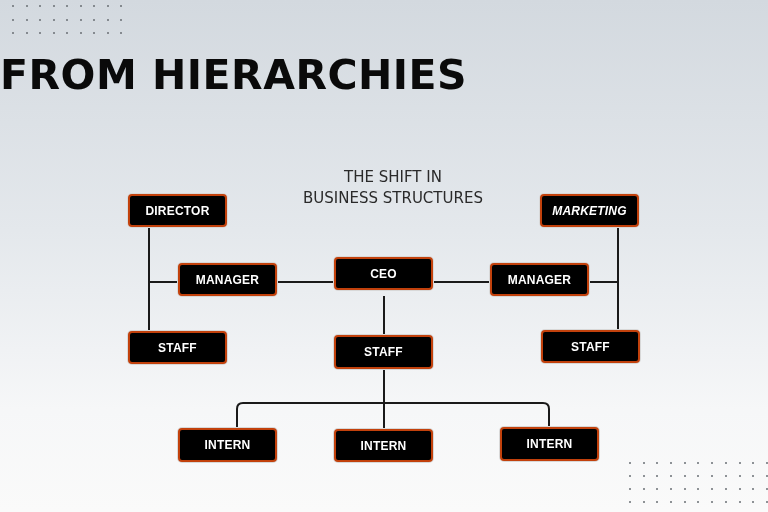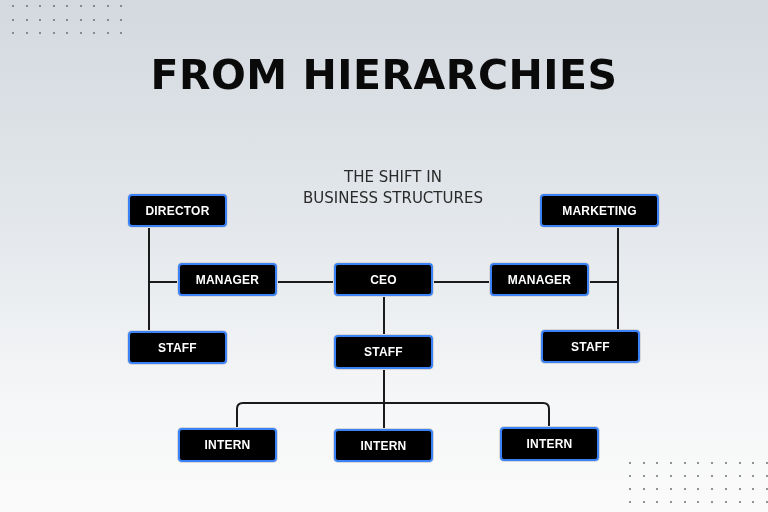--- a/index.html
+++ b/index.html
@@ -6,32 +6,32 @@
   body {
     width:768px; height:512px; overflow:hidden; position:relative;
     background: linear-gradient(180deg, #d3d9df 0%, #e4e8ec 45%, #f6f7f8 80%, #fafafa 100%);
     font-family: "Liberation Sans", sans-serif;
   }
   .dots { position:absolute; display:grid; }
   .dots span { width:2px; height:2px; border-radius:50%; background:#6a6f75; }
   .dots-tl { left:12px; top:5px; grid-template-columns: repeat(9, 13.5px); grid-auto-rows: 13.5px; }
   .dots-br { left:629px; top:462px; grid-template-columns: repeat(11, 13.7px); grid-auto-rows: 13px; }
   .title {
-    position:absolute; left:0; width:768px; text-align:center;
+    position:absolute; left:0; width:768px; 
     font-family:"DejaVu Sans", sans-serif; font-weight:bold; color:#0a0a0a;
     font-size:41px; line-height:53px; letter-spacing:0.5px; top:49px;
   }
   .subtitle {
     position:absolute; left:0; width:786px; text-align:center; top:167px;
     font-family:"DejaVu Sans", sans-serif; font-size:15px; line-height:21px; color:#2a2a2a;
   }
   svg.lines { position:absolute; left:0; top:0; }
   .node {
     position:absolute; background:#000; color:#fff;
-    border:2px solid #3b82f6; border-radius:4px; box-sizing:border-box;
+    border:2px solid #c2410c; border-radius:4px; box-sizing:border-box;
     box-shadow: 0 0 0 1px #d8d8d8;
     display:flex; align-items:center; justify-content:center;
     font-family:"Liberation Sans", sans-serif; font-weight:bold; font-size:12px; letter-spacing:0.2px;
   }
 </style>
 </head>
 <body>
 
 <div class="dots dots-tl">
     <span></span>
@@ -132,22 +132,22 @@
     <line x1="384" y1="296" x2="384" y2="337"></line>
     <line x1="384" y1="369" x2="384" y2="430"></line>
     <path d="M237 430 V409 Q237 403 243 403 H543 Q549 403 549 409 V428"></path>
   </g>
 </svg>
 
 <div class="node" style="left:128px;top:194px;width:99px;height:33px;">DIRECTOR</div>
 <div class="node" style="left:178px;top:263px;width:99px;height:33px;">MANAGER</div>
 <div class="node" style="left:128px;top:331px;width:99px;height:33px;">STAFF</div>
 
-<div class="node" style="left:334px;top:263px;width:99px;height:33px;">CEO</div>
+<div class="node" style="left:334px;top:257px;width:99px;height:33px;">CEO</div>
 <div class="node" style="left:334px;top:335px;width:99px;height:34px;">STAFF</div>
 
-<div class="node" style="left:540px;top:194px;width:119px;height:33px;">MARKETING</div>
+<div class="node" style="left:540px;top:194px;width:99px;height:33px;font-style:italic;">MARKETING</div>
 <div class="node" style="left:490px;top:263px;width:99px;height:33px;">MANAGER</div>
 <div class="node" style="left:541px;top:330px;width:99px;height:33px;">STAFF</div>
 
 <div class="node" style="left:178px;top:428px;width:99px;height:34px;">INTERN</div>
 <div class="node" style="left:334px;top:429px;width:99px;height:33px;">INTERN</div>
 <div class="node" style="left:500px;top:427px;width:99px;height:34px;">INTERN</div>
 
 </body></html>

